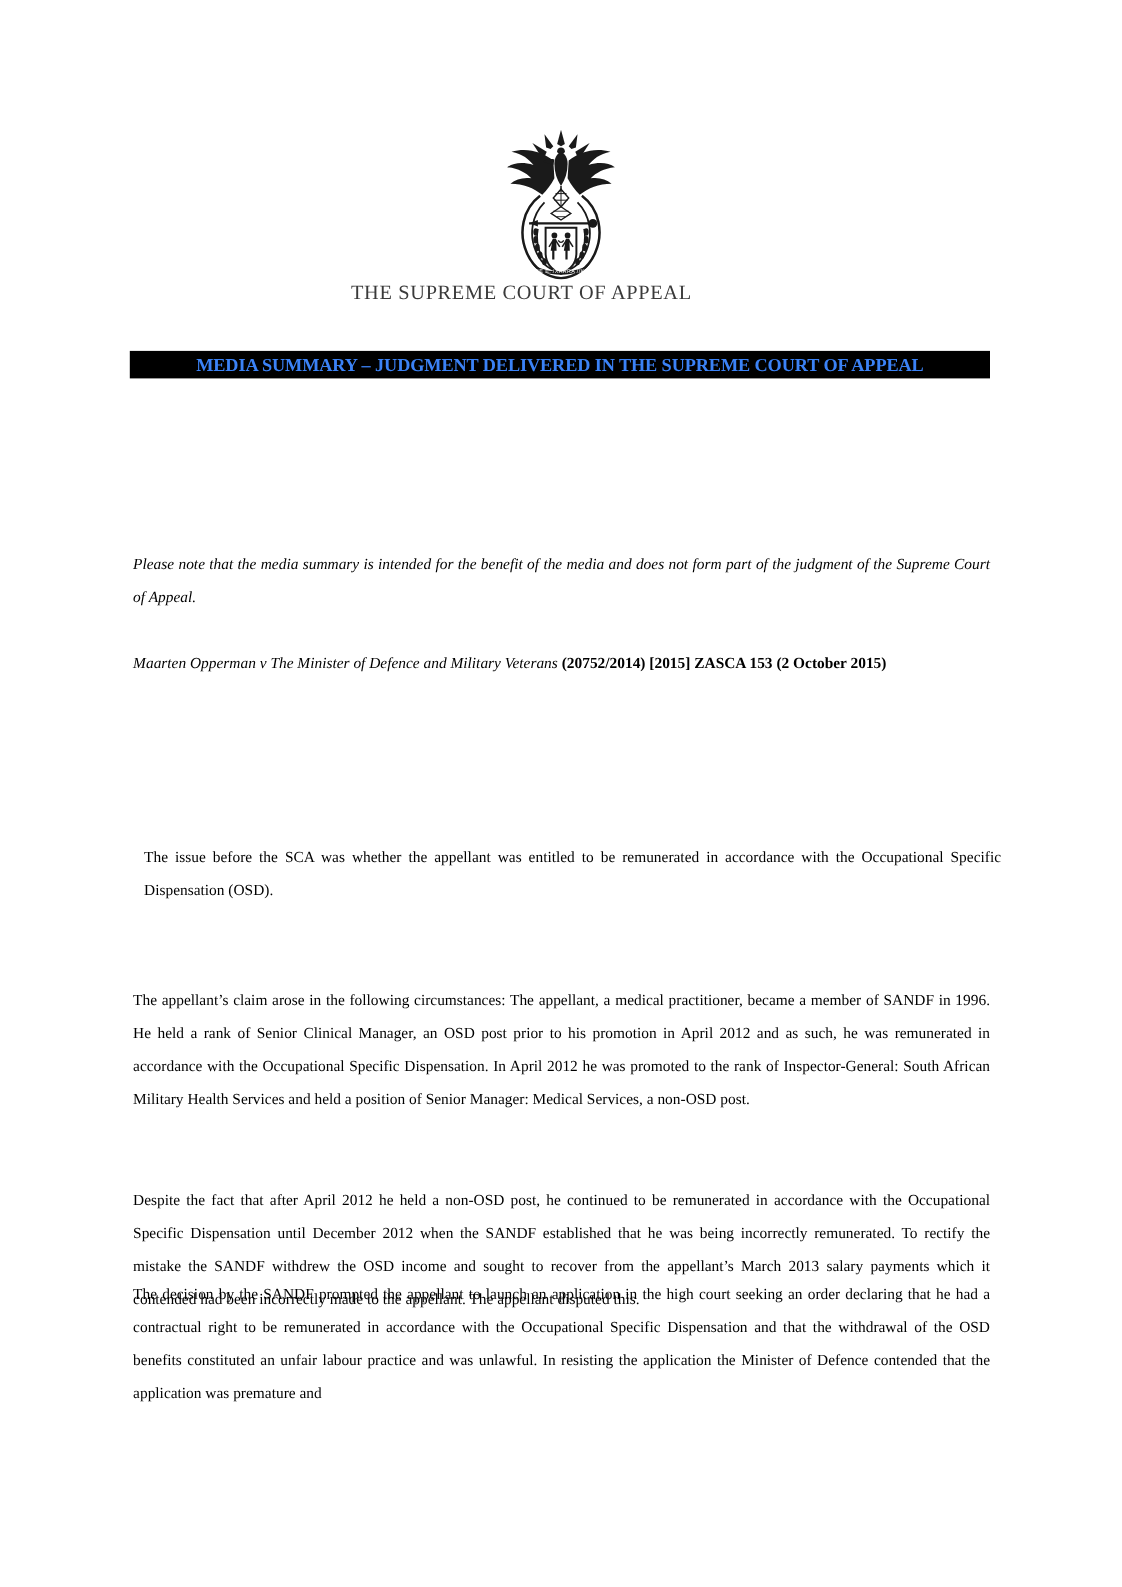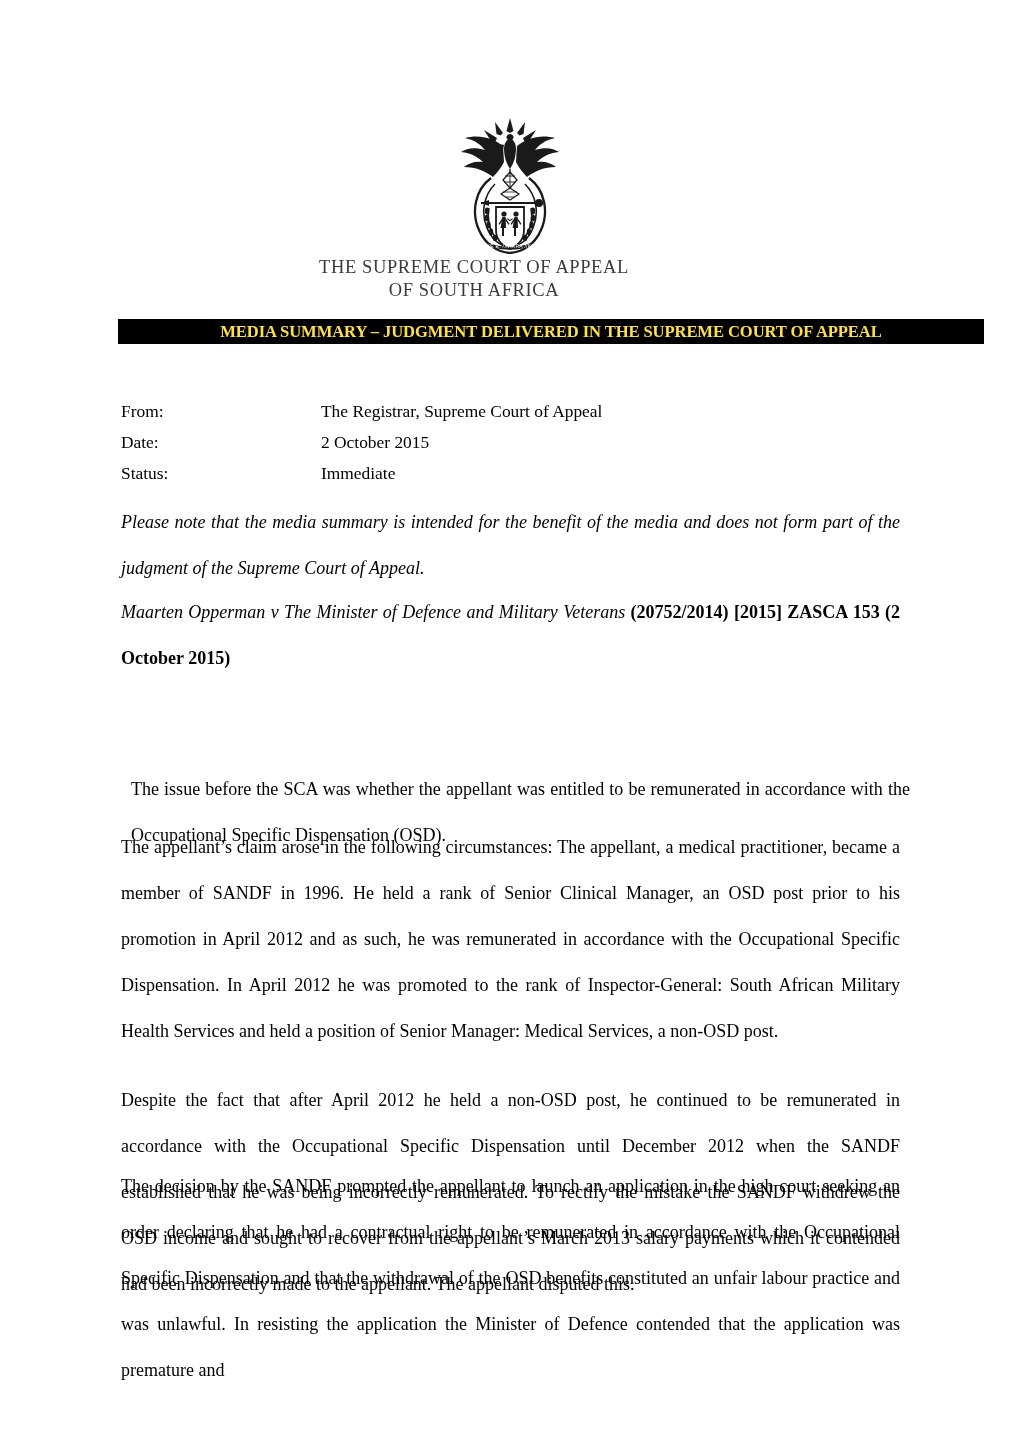--- a/index.html
+++ b/index.html
@@ -49,24 +49,24 @@
     font-family: "Liberation Serif", "DejaVu Serif", serif;
     color: #3a3a3a;
   }
   .court-title div { white-space: nowrap; }
 
   
   .banner {
     position: absolute;
     top: 319px;
     left: 118px;
-    width: 866px;
+    width: 782px;
     height: 25px;
     background: #000000;
-    color: #fde047;
+    color: #3b82f6;
     font-weight: bold;
     font-size: 16.6px;
     line-height: 25px;
     text-align: center;
     letter-spacing: -0.1px;
     white-space: nowrap;
     overflow: hidden;
   }
 
   
@@ -91,22 +91,22 @@
   .meta-value {
     display: inline-block;
     vertical-align: top;
   }
 
   
   .body-block {
     position: absolute;
     left: 121px;
     width: 779px;
-    font-size: 18px;
-    line-height: 46px;
+    font-size: 14px;
+    line-height: 30px;
     text-align: justify;
     text-justify: inter-word;
   }
   .body-block.italic { font-style: italic; }
   .body-block.titlecase { font-weight: bold; }
   .body-block .case-party {
     font-style: italic;
     font-weight: normal;
   }
   .body-block .case-cite {
@@ -194,51 +194,39 @@
         </g>
 
         <path d="M33 128 C44 137 74 137 85 128 C78 141 40 141 33 128 Z" fill="#1a1a1a"></path>
         <text x="59" y="136.4" text-anchor="middle" font-size="5" fill="#ffffff" font-family="'Liberation Sans', sans-serif" letter-spacing="0.3">!KE E: /XARRA //KE</text>
       </g>
     </svg>
   </div>
 
   <div class="court-title">
     <div>THE SUPREME COURT OF APPEAL</div>
-    <div>OF SOUTH AFRICA</div>
   </div>
 
   <div class="banner">MEDIA SUMMARY – JUDGMENT DELIVERED IN THE SUPREME COURT OF APPEAL</div>
 
-  <div class="meta">
-    <div class="meta-row">
-      <span class="meta-label">From:</span><span class="meta-value">The Registrar, Supreme Court of Appeal</span>
-    </div>
-    <div class="meta-row">
-      <span class="meta-label">Date:</span><span class="meta-value">2 October 2015</span>
-    </div>
-    <div class="meta-row">
-      <span class="meta-label">Status:</span><span class="meta-value">Immediate</span>
-    </div>
-  </div>
 
   <div class="body-block italic" style="top:499px;">
     <p class="last-line-left">Please note that the media summary is intended for the benefit of the media and does not form part of the judgment of the Supreme Court of Appeal.</p>
   </div>
 
   <div class="body-block titlecase" style="top:589px;">
     <p class="last-line-left"><span class="case-party">Maarten Opperman v The Minister of Defence and Military Veterans</span><span class="case-cite"> (20752/2014) [2015] ZASCA 153 (2 October 2015)</span></p>
   </div>
 
 
   <div class="body-block" style="top:766px;margin-left:10px;">
     <p class="last-line-left">The issue before the SCA was whether the appellant was entitled to be remunerated in accordance with the Occupational Specific Dispensation (OSD).</p>
   </div>
 
-  <div class="body-block" style="top:824px;">
+  <div class="body-block" style="top:896px;">
     <p class="last-line-left">The appellant’s claim arose in the following circumstances: The appellant, a medical practitioner, became a member of SANDF in 1996. He held a rank of Senior Clinical Manager, an OSD post prior to his promotion in April 2012 and as such, he was remunerated in accordance with the Occupational Specific Dispensation. In April 2012 he was promoted to the rank of Inspector-General: South African Military Health Services and held a position of Senior Manager: Medical Services, a non-OSD post.</p>
   </div>
 
   <div class="body-block" style="top:1077px;">
     <p class="last-line-left">Despite the fact that after April 2012 he held a non-OSD post, he continued to be remunerated in accordance with the Occupational Specific Dispensation until December 2012 when the SANDF established that he was being incorrectly remunerated. To rectify the mistake the SANDF withdrew the OSD income and sought to recover from the appellant’s March 2013 salary payments which it contended had been incorrectly made to the appellant. The appellant disputed this.</p>
   </div>
 
   <div class="body-block" style="top:1163px;">
     <p>The decision by the SANDF prompted the appellant to launch an application in the high court seeking an order declaring that he had a contractual right to be remunerated in accordance with the Occupational Specific Dispensation and that the withdrawal of the OSD benefits constituted an unfair labour practice and was unlawful. In resisting the application the Minister of Defence contended that the application was premature and</p>
   </div>

